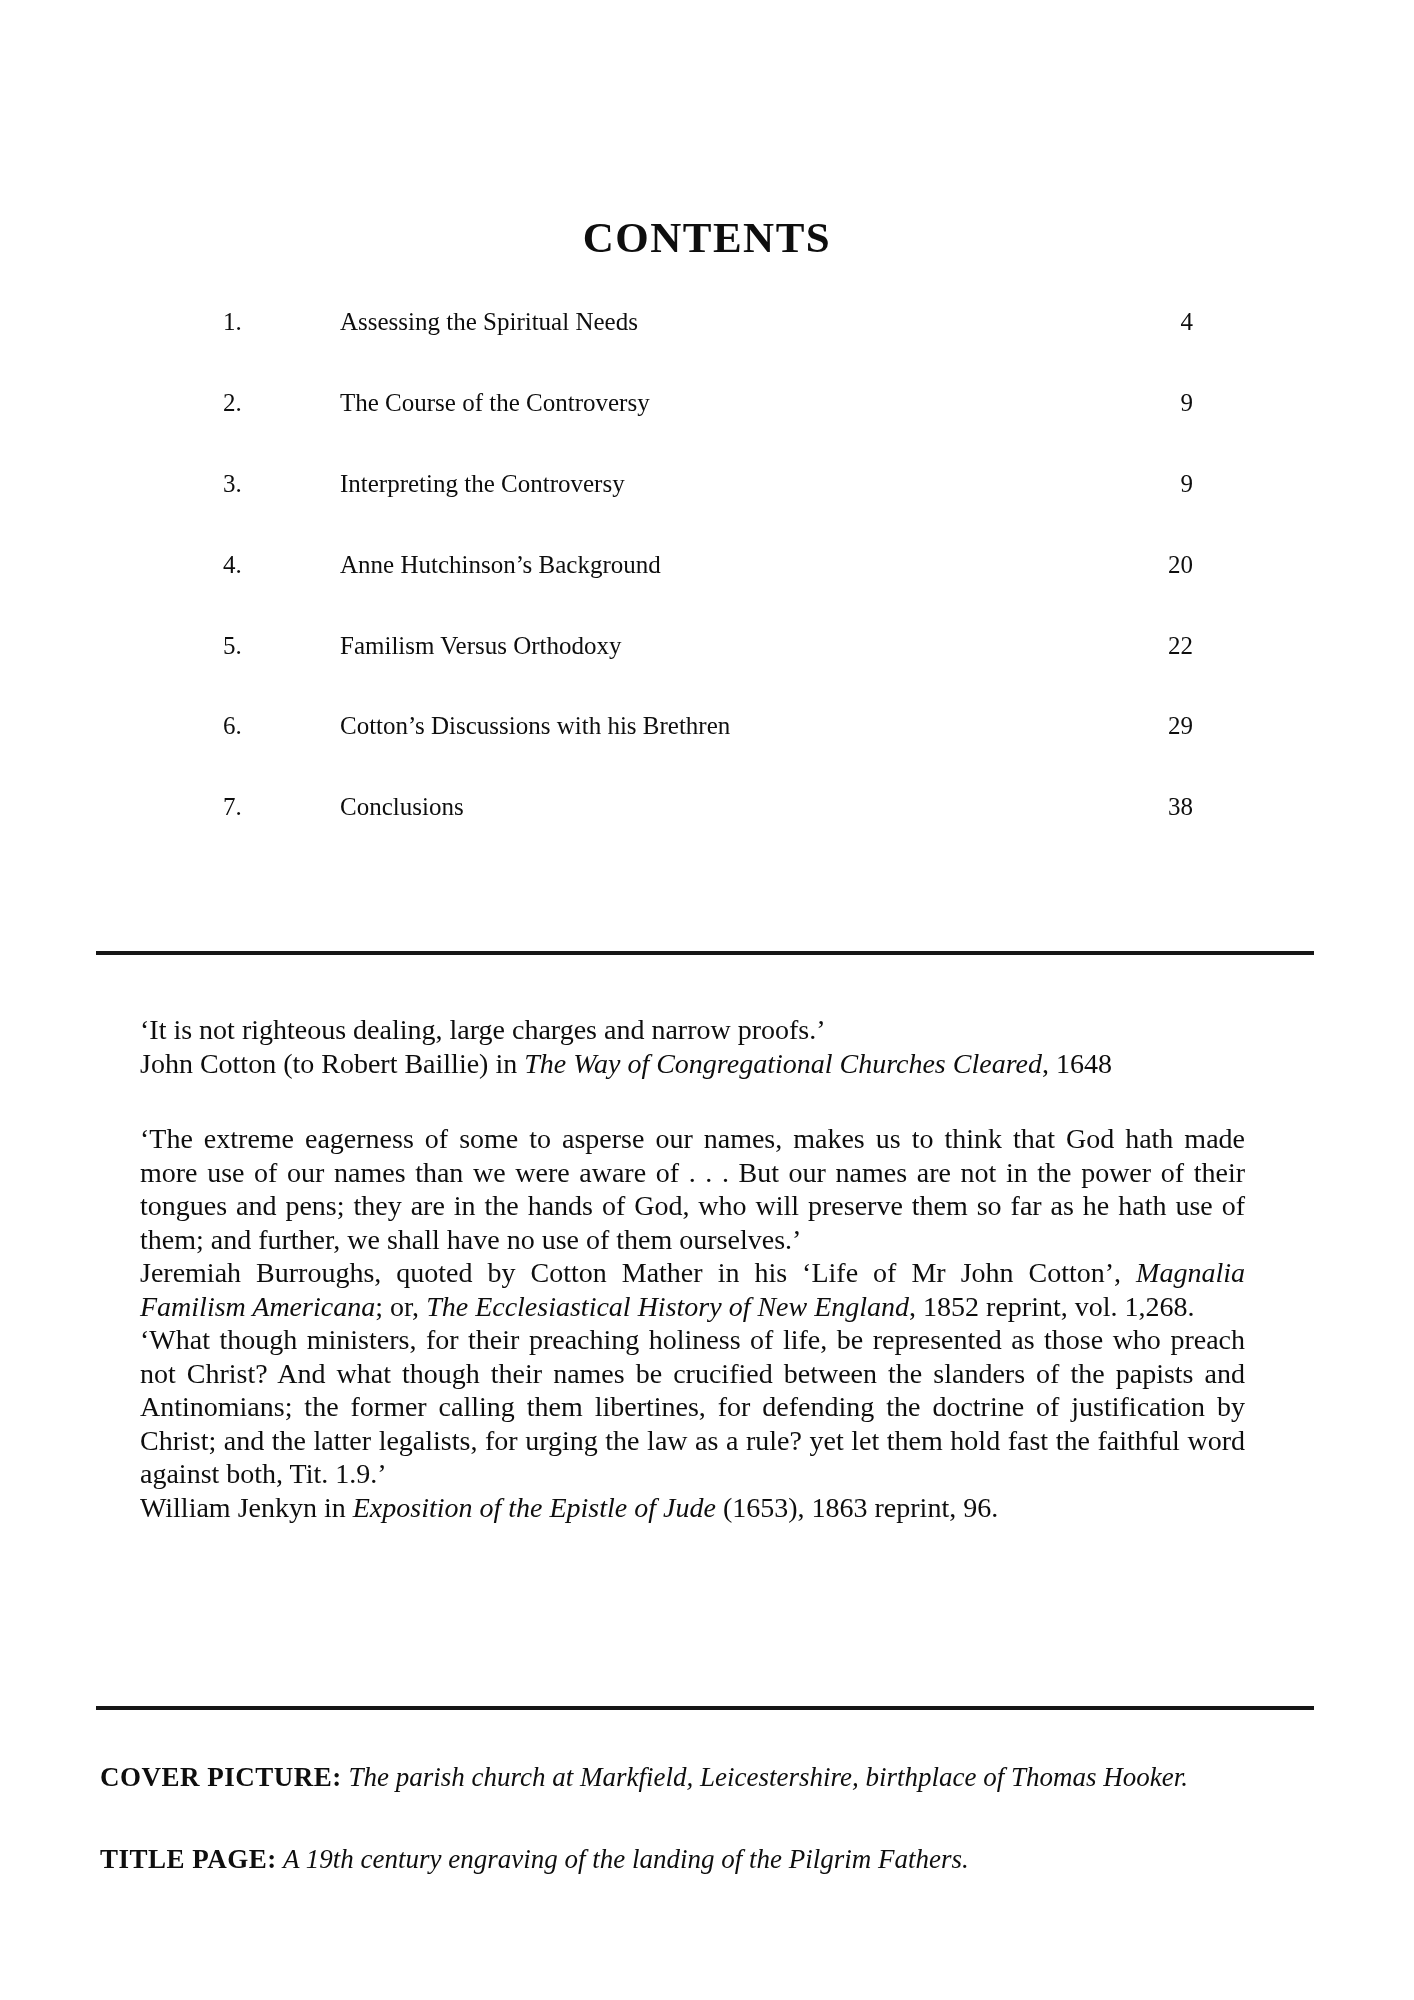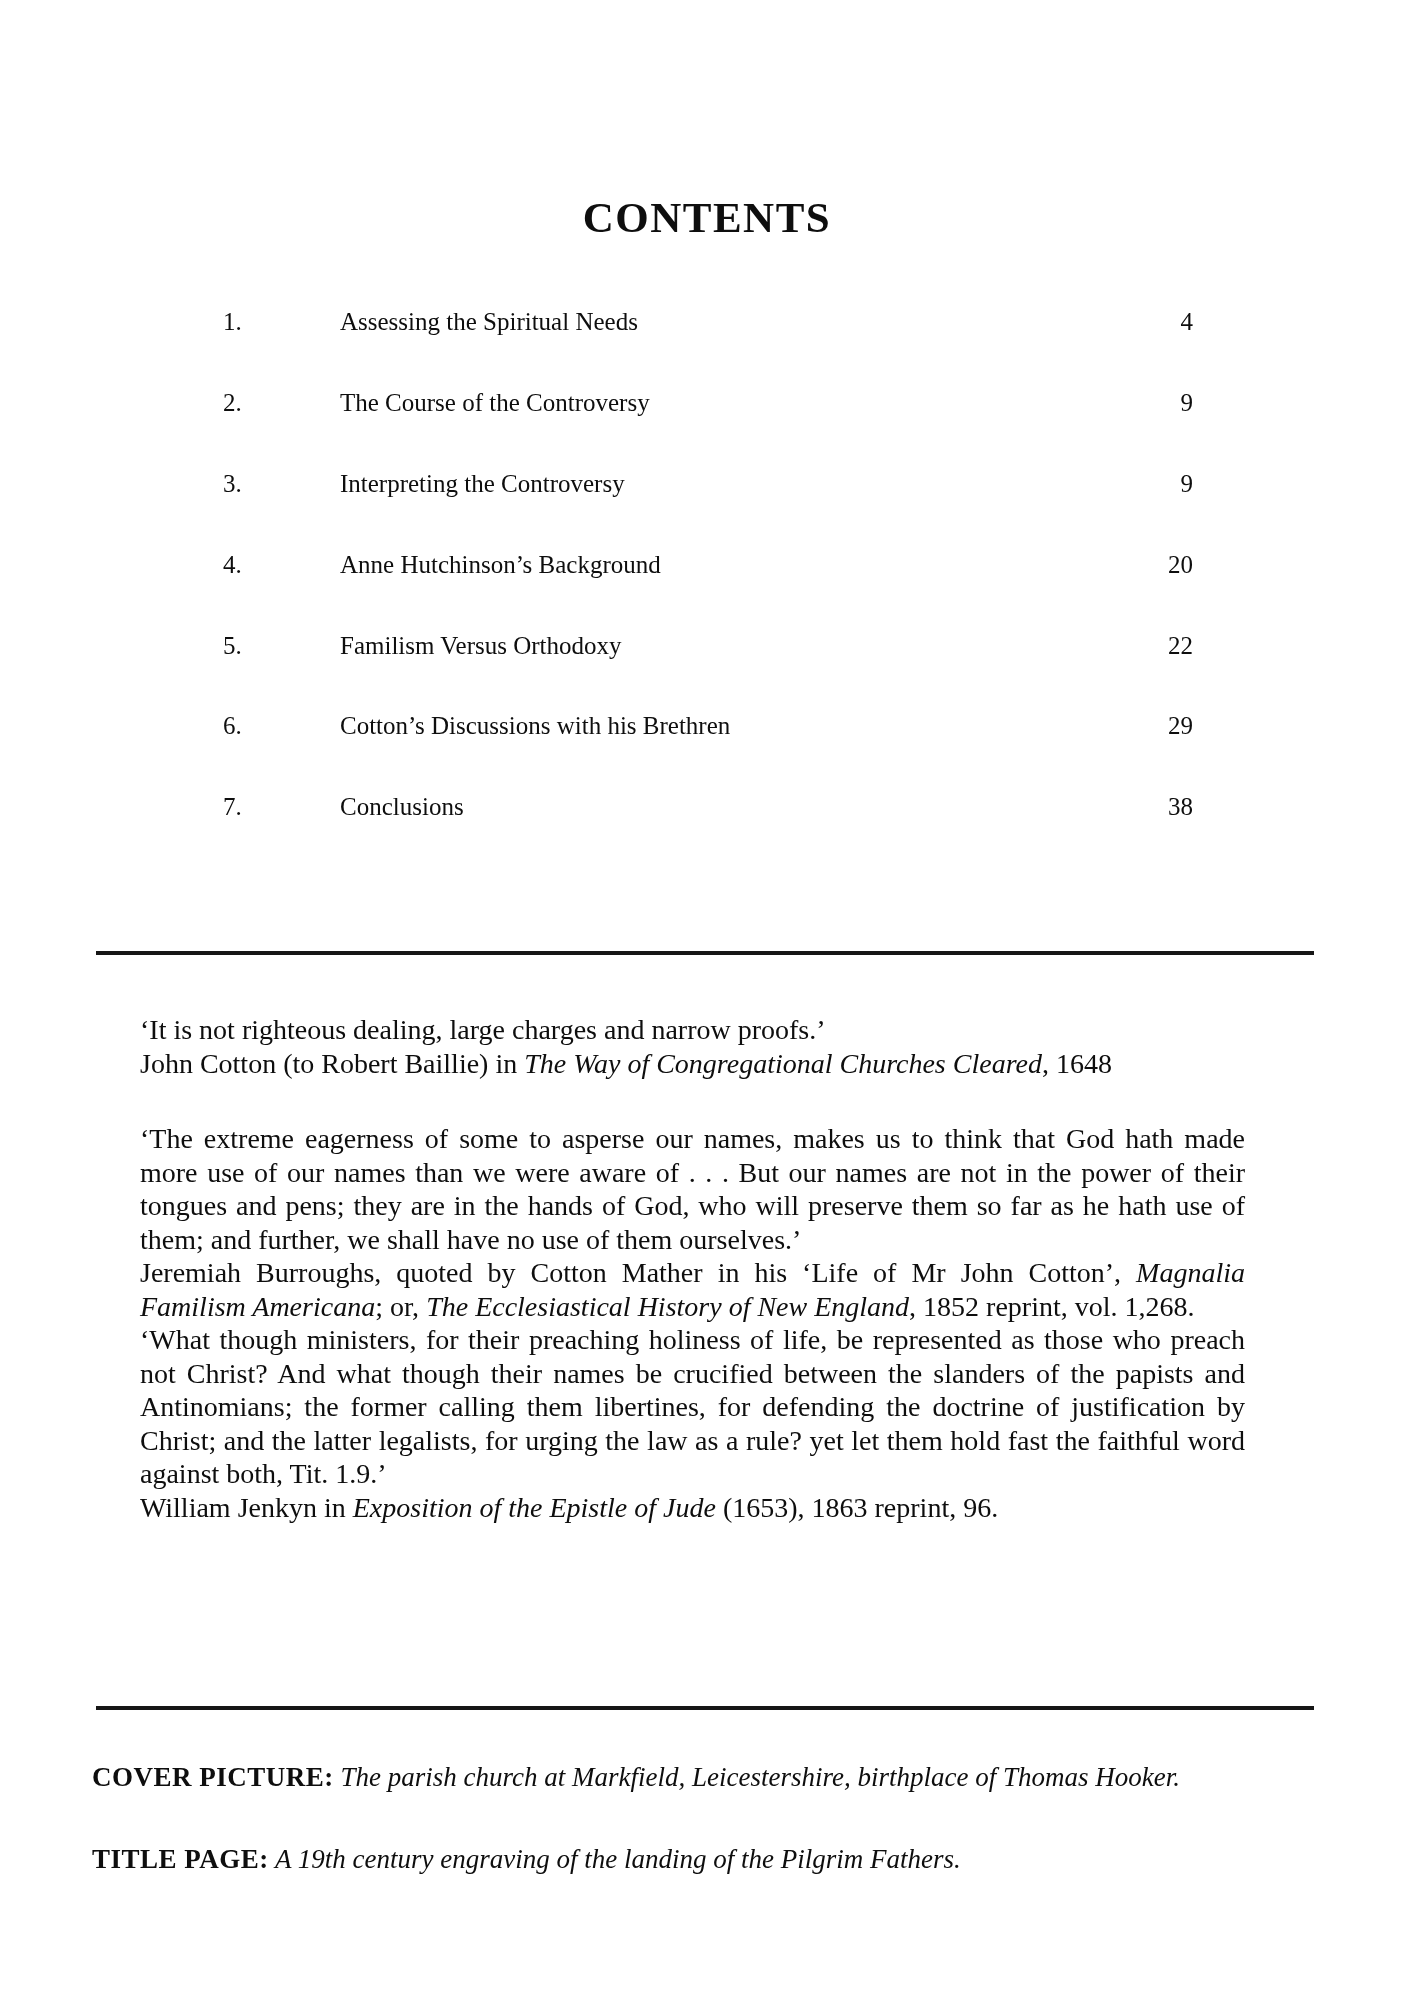--- a/index.html
+++ b/index.html
@@ -6,21 +6,21 @@
   body {
     width: 1414px; height: 2000px;
     background: #ffffff;
     color: #0e0e0e;
     font-family: "Liberation Serif", serif;
     position: relative;
     overflow: hidden;
   }
   .page-title {
     position: absolute;
-    top: 164px; left: 0; width: 100%;
+    top: 184px; left: 0; width: 100%;
     text-align: center;
     font-size: 43px;
     font-weight: bold;
     letter-spacing: 1.5px;
   }
   .toc { position: absolute; top: 0; left: 0; width: 100%; }
   .toc-row {
     position: absolute; left: 0; width: 100%;
     font-size: 25px; line-height: 32px;
   }
@@ -37,21 +37,21 @@
     position: absolute;
     left: 140px; top: 1013px; width: 1105px;
     font-size: 28px; line-height: 33.5px;
   }
   .quotes p { margin: 0; }
   .quotes p.justify { text-align: justify; }
   .quotes p.q2 { margin-top: 42px; }
   .quotes p.q3 { }
   .quotes em, .quotes i { font-style: italic; }
   .caption {
-    position: absolute; left: 92px; width: 1240px;
+    position: absolute; left: 100px; width: 1240px;
     font-size: 27px; line-height: 34px;
   }
   #cover-caption { top: 1760px; }
   #title-caption { top: 1842px; }
   .caption b { font-weight: bold; letter-spacing: 0.5px; }
   .caption i { font-style: italic; }
 </style>
 </head>
 <body>
 

